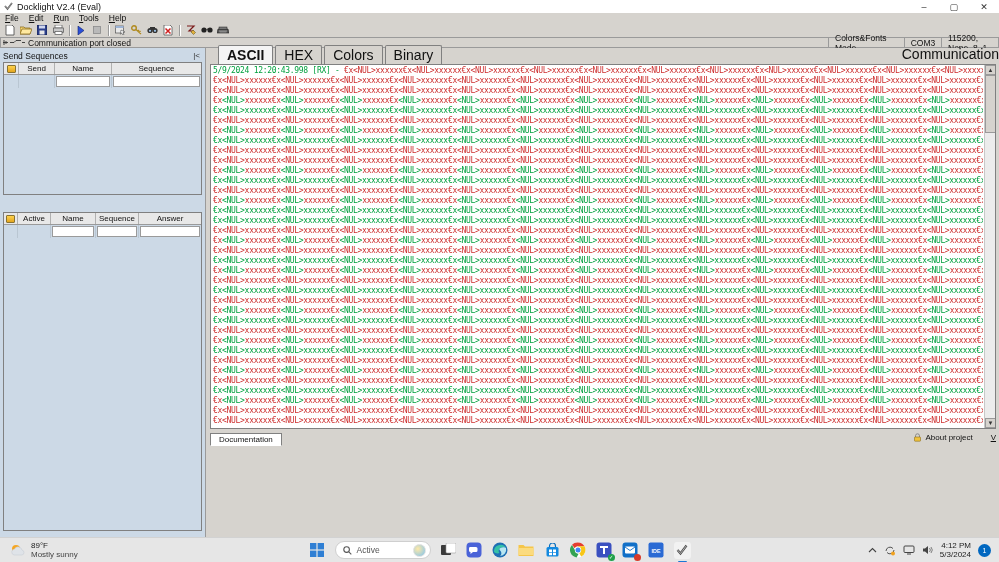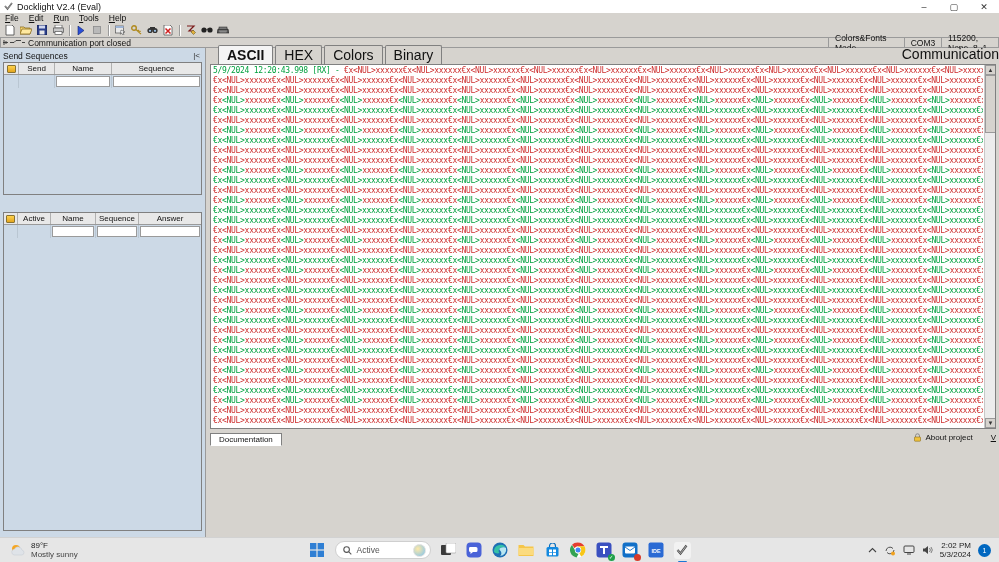--- a/index.html
+++ b/index.html
@@ -447,18 +447,18 @@
       </svg>
     <svg width="12" height="10" viewBox="0 0 12 10">
         <rect x="1" y="1" width="10" height="6.5" rx="1" fill="none" stroke="#444" stroke-width="1"></rect>
         <path d="M4 9 h4" stroke="#444" stroke-width="1"></path>
       </svg>
     <svg width="11" height="10" viewBox="0 0 11 10">
         <path d="M1 3.5 h2 L6 1 v8 L3 6.5 h-2 z" fill="#444"></path>
         <path d="M7.5 3 a3 3 0 0 1 0 4 M9 2 a4.5 4.5 0 0 1 0 6" stroke="#666" stroke-width="0.8" fill="none"></path>
       </svg>
     <div class="clock">
-      <div>2:02 PM</div>
+      <div>4:12 PM</div>
       <div>5/3/2024</div>
     </div>
     <div class="notifbadge">1</div>
   </div>
 </div>
 
 </body></html>

